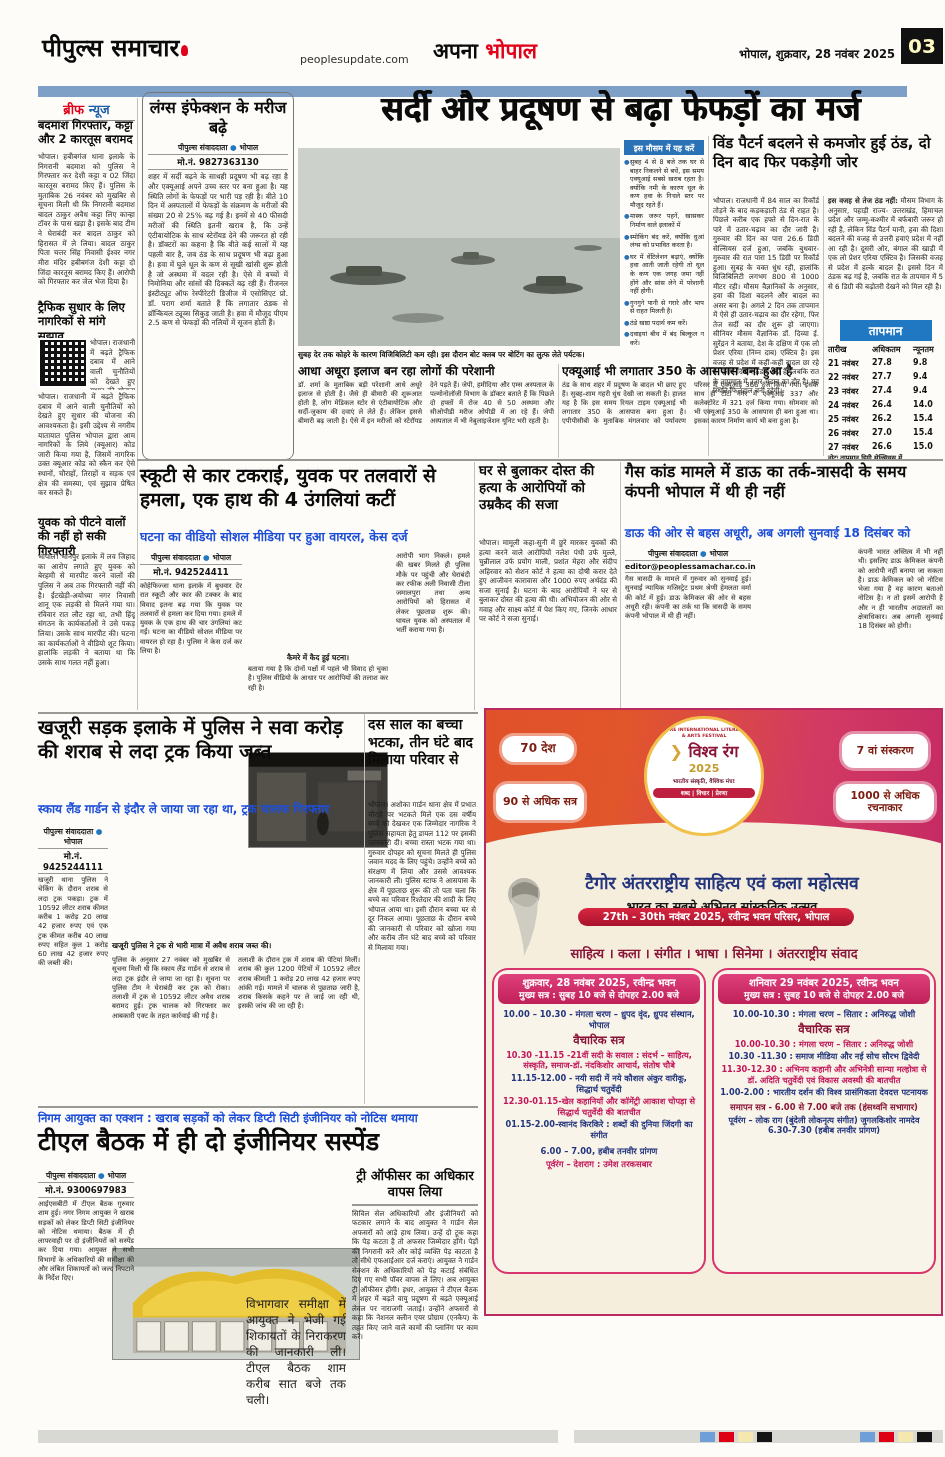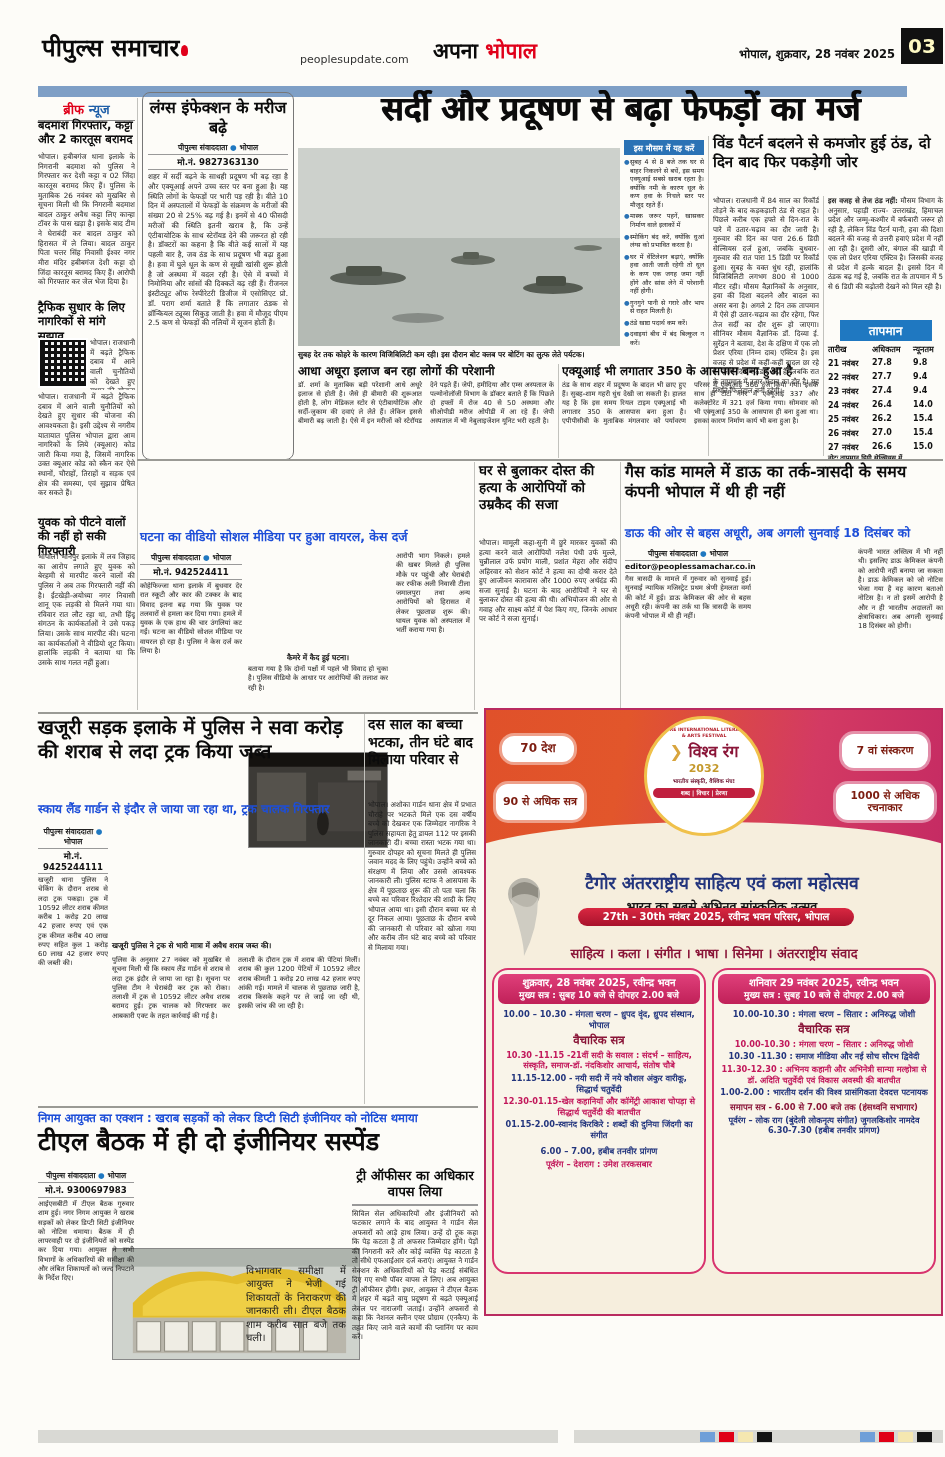--- a/index.html
+++ b/index.html
@@ -178,20 +178,21 @@
     <div class="just" style="font-size:6.8px;column-count:2;column-gap:8px;margin-top:2px">डॉ. शर्मा के मुताबिक बड़ी परेशानी आधे अधूरे इलाज से होती है। जैसे ही बीमारी की शुरूआत होती है, लोग मेडिकल स्टोर से एंटीबायोटिक और सर्दी-जुकाम की दवाएं ले लेते हैं। लेकिन इससे बीमारी बढ़ जाती है। ऐसे में इन मरीजों को स्टेरॉयड देने पड़ते हैं। जेपी, हमीदिया और एम्स अस्पताल के पल्मोनोलॉजी विभाग के डॉक्टर बताते हैं कि पिछले दो हफ्तों में रोज 40 से 50 अस्थमा और सीओपीडी मरीज ओपीडी में आ रहे हैं। जेपी अस्पताल में भी नेबुलाइजेशन यूनिट भरी रहती है।</div>
   </div>
   <div class="abs vd" style="left:558px;top:364px;height:94px"></div>
   <div class="abs" style="left:562px;top:364px;width:256px;height:94px;overflow:hidden">
     <div class="hl" style="font-size:12px">एक्यूआई भी लगातार 350 के आसपास बना हुआ है</div>
     <div class="just" style="font-size:6.8px;column-count:2;column-gap:8px;margin-top:2px">ठंड के साथ शहर में प्रदूषण के बादल भी छाए हुए हैं। सुबह-शाम गहरी धुंध देखी जा सकती है। हालत यह है कि इस समय रियल टाइम एक्यूआई भी लगातार 350 के आसपास बना हुआ है। एपीपीसीबी के मुताबिक मंगलवार को पर्यावरण परिसर में एक्यूआई 366 दर्ज किया गया। इसके साथ ही टीटी नगर में एक्यूआई 337 और कलेक्टोरेट में 321 दर्ज किया गया। सोमवार को भी एक्यूआई 350 के आसपास ही बना हुआ था। इसका कारण निर्माण कार्य भी बना हुआ है।</div>
   </div>
 
   <div class="abs hr" style="left:137px;top:459px;width:806px"></div>
 
+  <div class="abs hl" style="left:140px;top:464px;width:330px;font-size:19px">स्कूटी से कार टकराई, युवक पर तलवारों से हमला, एक हाथ की 4 उंगलियां कटीं</div>
   <div class="abs kick" style="left:140px;top:528px;width:330px;font-size:12.5px">घटना का वीडियो सोशल मीडिया पर हुआ वायरल, केस दर्ज</div>
   <div class="abs" style="left:140px;top:552px;width:102px">
     <div class="byline ctr">
       <span>पीपुल्स संवाददाता</span>
       <span class="dot">●</span>
       <span>भोपाल</span>
     </div>
     <div class="phone">मो.नं. 942524411</div>
     <div class="just" style="font-size:6.9px;height:112px;overflow:hidden">कोहेफिज्जा थाना इलाके में बुधवार देर रात स्कूटी और कार की टक्कर के बाद विवाद इतना बढ़ गया कि युवक पर तलवारों से हमला कर दिया गया। हमले में युवक के एक हाथ की चार उंगलियां कट गईं। घटना का वीडियो सोशल मीडिया पर वायरल हो रहा है। पुलिस ने केस दर्ज कर लिया है।</div>
   </div>
@@ -287,40 +288,40 @@
   <div class="abs" style="left:38px;top:1170px;width:96px">
     <div class="byline ctr">
       <span>पीपुल्स संवाददाता</span>
       <span class="dot">●</span>
       <span>भोपाल</span>
     </div>
     <div class="phone">मो.नं. 9300697983</div>
     <div class="just" style="font-size:6.9px;height:212px;overflow:hidden">आईएसबीटी में टीएल बैठक गुरुवार शाम हुई। नगर निगम आयुक्त ने खराब सड़कों को लेकर डिप्टी सिटी इंजीनियर को नोटिस थमाया। बैठक में ही लापरवाही पर दो इंजीनियरों को सस्पेंड कर दिया गया। आयुक्त ने सभी विभागों के अधिकारियों की समीक्षा की और लंबित शिकायतों को जल्द निपटाने के निर्देश दिए।</div>
   </div>
 
-  <div class="abs just" style="left:246px;top:1264px;width:100px;height:108px;font-size:10px;overflow:hidden">विभागवार समीक्षा में आयुक्त ने भेजी गई शिकायतों के निराकरण की जानकारी ली। टीएल बैठक शाम करीब सात बजे तक चली।</div>
+  <div class="abs just" style="left:246px;top:1296px;width:100px;height:108px;font-size:12px;overflow:hidden">विभागवार समीक्षा में आयुक्त ने भेजी गई शिकायतों के निराकरण की जानकारी ली। टीएल बैठक शाम करीब सात बजे तक चली।</div>
   <div class="abs" style="left:352px;top:1168px;width:126px">
     <div class="hl ctr" style="font-size:13px">ट्री ऑफीसर का अधिकार वापस लिया</div>
     <div style="height:2px;background:#999;margin:3px 0"></div>
     <div class="just" style="font-size:7.1px;height:212px;overflow:hidden">सिविल सेल अधिकारियों और इंजीनियरों को फटकार लगाने के बाद आयुक्त ने गार्डन सेल अफसरों को आड़े हाथ लिया। उन्हें दो टूक कहा कि पेड़ कटता है तो अफसर जिम्मेदार होंगे। पेड़ों की निगरानी करें और कोई व्यक्ति पेड़ काटता है तो सीधे एफआईआर दर्ज कराएं। आयुक्त ने गार्डन सेक्शन के अधिकारियों को पेड़ कटाई संबंधित दिए गए सभी पॉवर वापस ले लिए। अब आयुक्त ट्री ऑफीसर होंगी। इधर, आयुक्त ने टीएल बैठक में शहर में बढ़ते वायु प्रदूषण से बढ़ते एक्यूआई लेवल पर नाराजगी जताई। उन्होंने अफसरों से कहा कि नेशनल क्लीन एयर प्रोग्राम (एनकैप) के तहत किए जाने वाले कामों की प्लानिंग पर काम करें।</div>
   </div>
 
   <div id="ad" class="abs" style="left:484px;top:708px;width:459px;height:608px">
     <div class="abs" style="left:0;top:0;width:455px;height:150px;background:linear-gradient(100deg,#e0512a 0%,#e2562b 30%,#d33a63 70%,#c52b63 100%)"></div>
     <div class="abs" style="left:-30px;top:112px;width:515px;height:80px;background:#f6eedd;border-radius:50% 50% 0 0"></div>
 
     <div class="badge abs" style="left:16px;top:26px;width:72px;height:26px;font-size:12px">70 देश</div>
     <div class="badge abs" style="left:10px;top:74px;width:88px;height:36px;font-size:11px">90 से अधिक सत्र</div>
     <div class="badge abs" style="left:356px;top:24px;width:86px;height:34px;font-size:11px">7 वां संस्करण</div>
     <div class="badge abs" style="left:350px;top:74px;width:98px;height:36px;font-size:10.5px">1000 से अधिक रचनाकार</div>
 
     <div class="abs ctr" style="left:158px;top:6px;width:120px;height:120px;background:#fff;border:3px solid #f0c14b;border-radius:50%;padding:8px 6px;overflow:hidden">
       <div style="font-size:4.6px;font-weight:bold;color:#b3202c;line-height:1.2">TAGORE INTERNATIONAL LITERATURE &amp; ARTS FESTIVAL</div>
       <div style="font-size:16px;font-weight:800;color:#8a1538;margin-top:2px"><span style="color:#d8a43c">❯</span> <span>विश्व रंग</span></div>
-      <div style="font-size:11px;font-weight:800;color:#c59a2e">2032</div>
+      <div style="font-size:11px;font-weight:800;color:#c59a2e">2025</div>
       <div style="font-size:5.6px;font-weight:bold;color:#6d1430;margin-top:2px">भारतीय संस्कृति, वैश्विक मंच!</div>
       <div style="font-size:6px;font-weight:bold;color:#fff;background:#c0203f;border-radius:6px;margin-top:3px;padding:1px 2px">शब्द | विचार | प्रेरणा</div>
     </div>
 
     <div class="abs ph" style="left:8px;top:158px;width:58px;height:92px">
       <svg viewBox="0 0 58 92">
         <circle cx="30" cy="26" r="16" fill="#b9b6ac"></circle>
         <path d="M16,30 Q30,70 30,88 Q44,60 44,30 Q36,48 16,30" fill="#cfccc2"></path>
         <path d="M18,20 Q30,8 44,20 L44,30 Q30,22 18,30 Z" fill="#8f8c82"></path>
       </svg>

